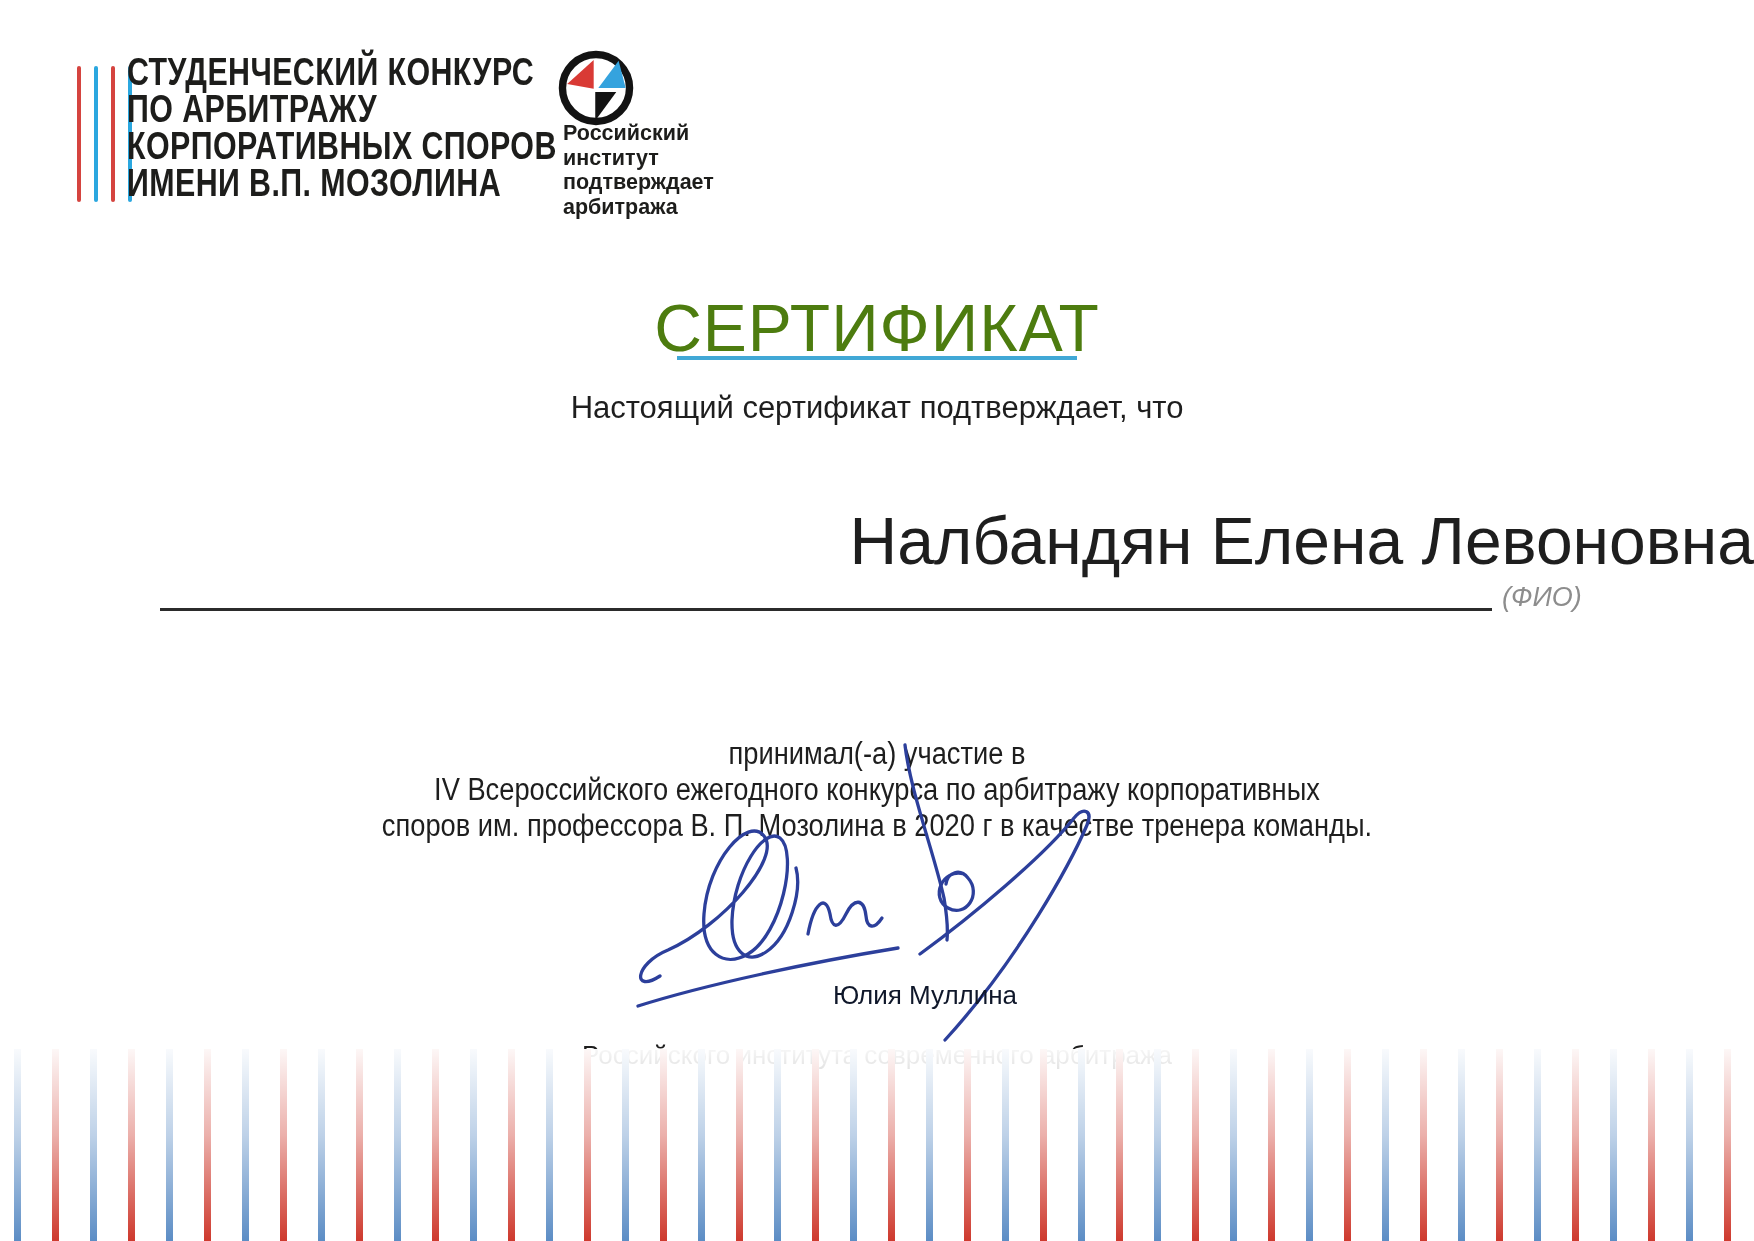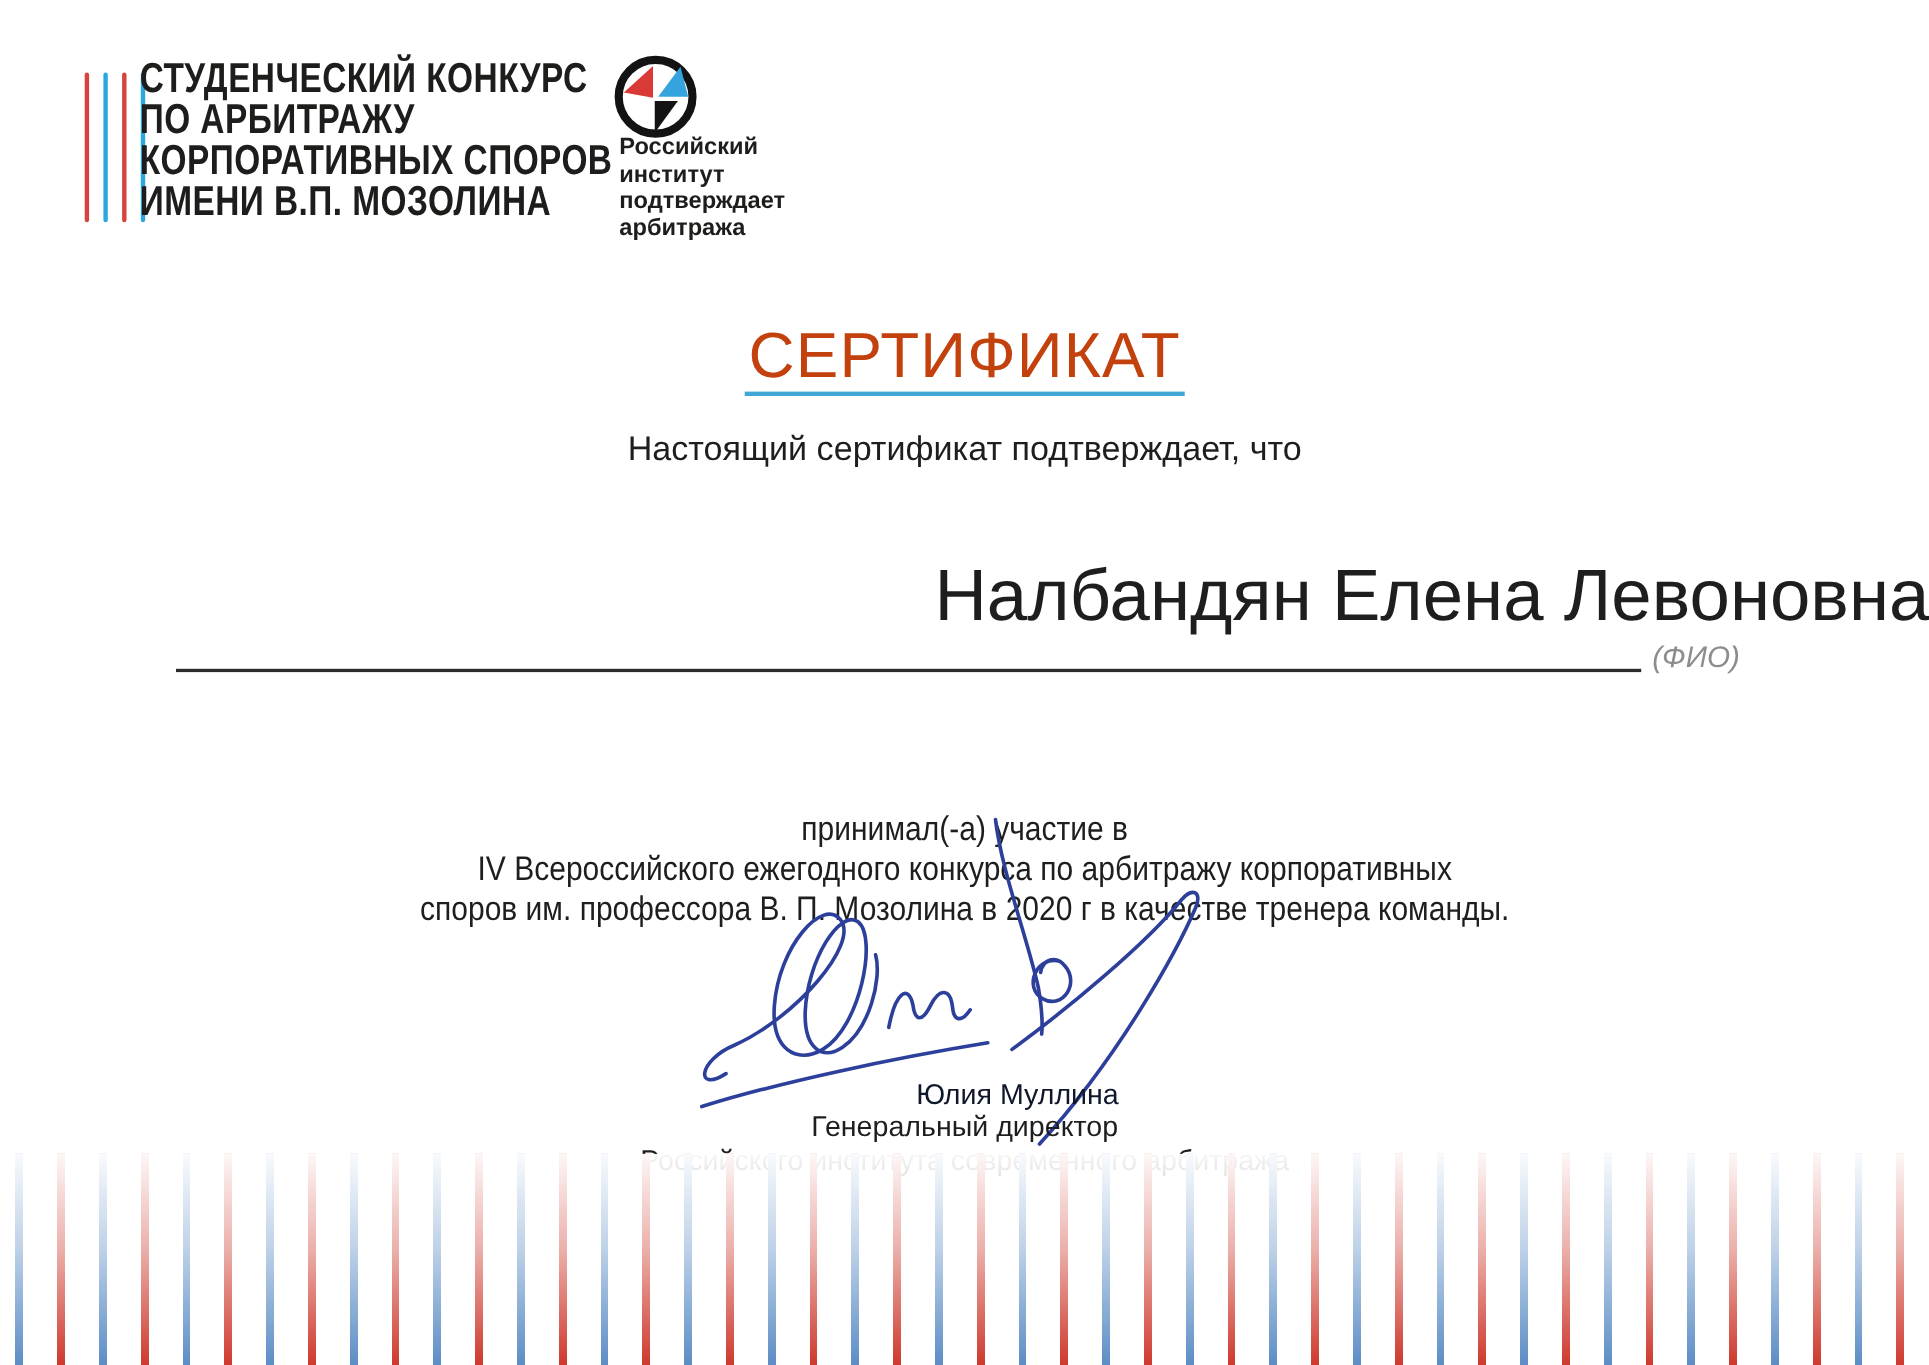--- a/index.html
+++ b/index.html
@@ -61,23 +61,23 @@
 
   
   .center {
     position: absolute;
     left: 0;
     width: 100%;
     text-align: center;
   }
   .title {
     top: 290px;
-    font-size: 58px;
+    font-size: 66px;
     letter-spacing: 1px;
-    color: #c2410c;
+    color: #4d7c0f;
   }
   .title-underline {
     position: absolute;
     left: 50%;
     transform: translateX(-50%);
     top: 356px;
     width: 400px;
     height: 3.5px;
     background: var(--underline-blue, #41a8d6);
   }
@@ -224,18 +224,17 @@
   <svg class="signature" viewBox="0 0 480 215">
     <path d="M 48,178 C 20,196 22,166 56,152 C 110,128 170,60 152,38 C 136,18 96,62 92,116 C 89,156 112,170 136,156 C 170,136 186,54 168,40 C 152,28 122,74 120,122 C 119,156 136,166 154,154 C 178,138 190,92 184,70"></path>
     <path d="M 196,136 C 202,104 214,96 218,116 C 220,130 226,132 234,116 C 242,100 252,100 254,118 C 255,130 262,132 270,120"></path>
     <path d="M 352,76 C 330,70 318,100 336,110 C 354,120 370,96 356,80 C 348,70 336,74 334,86"></path>
     <path d="M 293,-53 C 298,-8 322,55 332,100 C 335,118 336,132 335,142"></path>
     <path d="M 308,156 C 360,118 432,58 462,20 C 472,8 481,13 475,27 C 460,62 408,160 333,242"></path>
     <path d="M 26,208 C 96,186 200,164 286,150"></path>
   </svg>
 
   <div class="center signer-name">Юлия Муллина</div>
-  <div class="center signer-title">Генеральный директор</div>
   <div class="center signer-org">Российского института современного арбитража</div>
 
   <div class="footer-stripes"></div>
 
 </div>
 
 </body></html>

